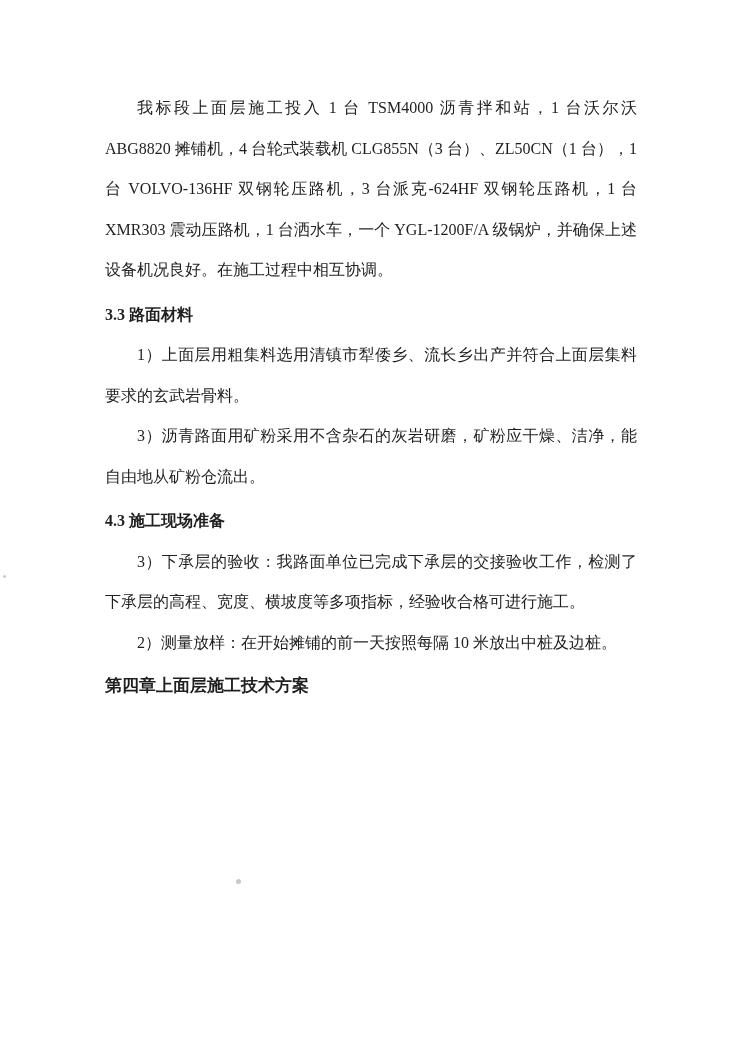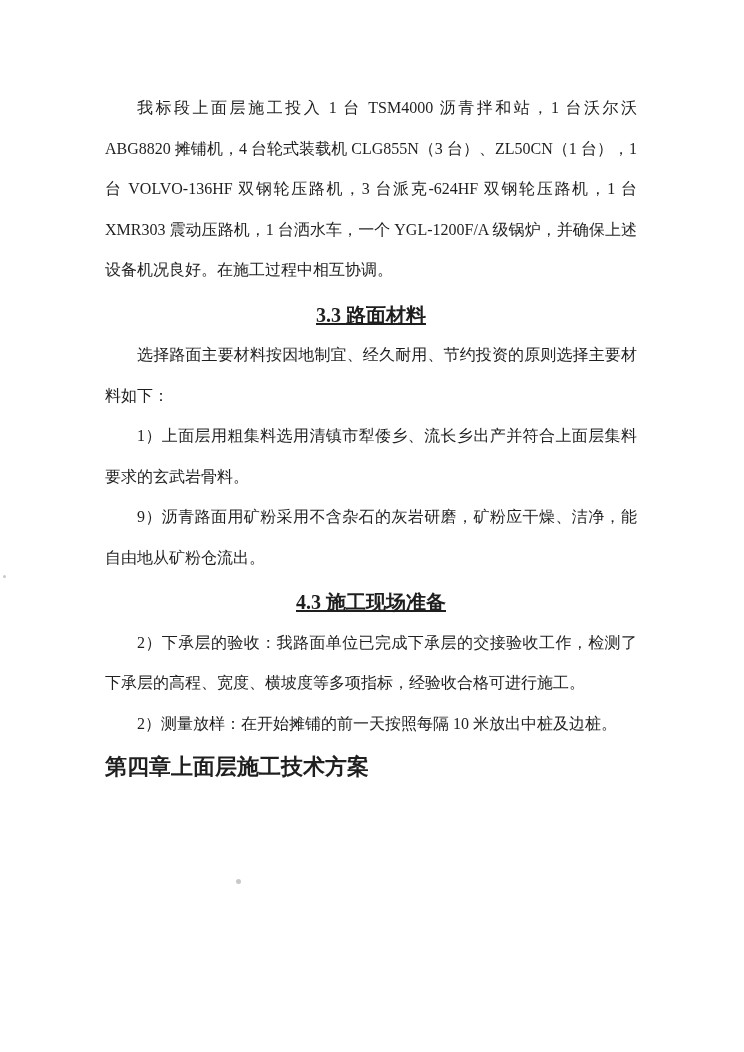--- a/index.html
+++ b/index.html
@@ -26,28 +26,27 @@
   .para {
     margin: 0;
     text-align: justify;
   }
   .indent {
     text-indent: 2em;
   }
   .h2 {
     margin: 4px 0 0 0;
     font-weight: bold;
-    font-size: 20px;
-    text-align: center;
-    text-decoration: underline;
+    font-size: 16px;
+    text-align: left;
   }
   .h1 {
     margin: 3px 0 0 0;
     font-weight: bold;
-    font-size: 22px;
+    font-size: 17px;
     line-height: 40.5px;
     text-align: left;
   }
   .speck {
     position: absolute;
     background: #9a9a9a;
     border-radius: 50%;
     opacity: 0.55;
   }
   .speck-1 { left: 236px; top: 879px; width: 5px; height: 5px; }
@@ -55,30 +54,29 @@
 </style>
 </head>
 <body>
 
 <div class="page">
 
   <p class="para indent">我标段上面层施工投入 1 台 TSM4000 沥青拌和站，1 台沃尔沃 ABG8820 摊铺机，4 台轮式装载机 CLG855N（3 台）、ZL50CN（1 台），1 台 VOLVO-136HF 双钢轮压路机，3 台派克-624HF 双钢轮压路机，1 台 XMR303 震动压路机，1 台洒水车，一个 YGL-1200F/A 级锅炉，并确保上述设备机况良好。在施工过程中相互协调。</p>
 
   <h3 class="para h2">3.3 路面材料</h3>
 
-  <p class="para indent">选择路面主要材料按因地制宜、经久耐用、节约投资的原则选择主要材料如下：</p>
 
 
   <p class="para indent">1）上面层用粗集料选用清镇市犁倭乡、流长乡出产并符合上面层集料要求的玄武岩骨料。</p>
 
-  <p class="para indent">9）沥青路面用矿粉采用不含杂石的灰岩研磨，矿粉应干燥、洁净，能自由地从矿粉仓流出。</p>
+  <p class="para indent">3）沥青路面用矿粉采用不含杂石的灰岩研磨，矿粉应干燥、洁净，能自由地从矿粉仓流出。</p>
 
   <h3 class="para h2">4.3 施工现场准备</h3>
 
-  <p class="para indent">2）下承层的验收：我路面单位已完成下承层的交接验收工作，检测了下承层的高程、宽度、横坡度等多项指标，经验收合格可进行施工。</p>
+  <p class="para indent">3）下承层的验收：我路面单位已完成下承层的交接验收工作，检测了下承层的高程、宽度、横坡度等多项指标，经验收合格可进行施工。</p>
 
   <p class="para indent">2）测量放样：在开始摊铺的前一天按照每隔 10 米放出中桩及边桩。</p>
 
 
   <h2 class="para h1">第四章上面层施工技术方案</h2>
 
 </div>
 
 <span class="speck speck-1"></span>
 <span class="speck speck-2"></span>

